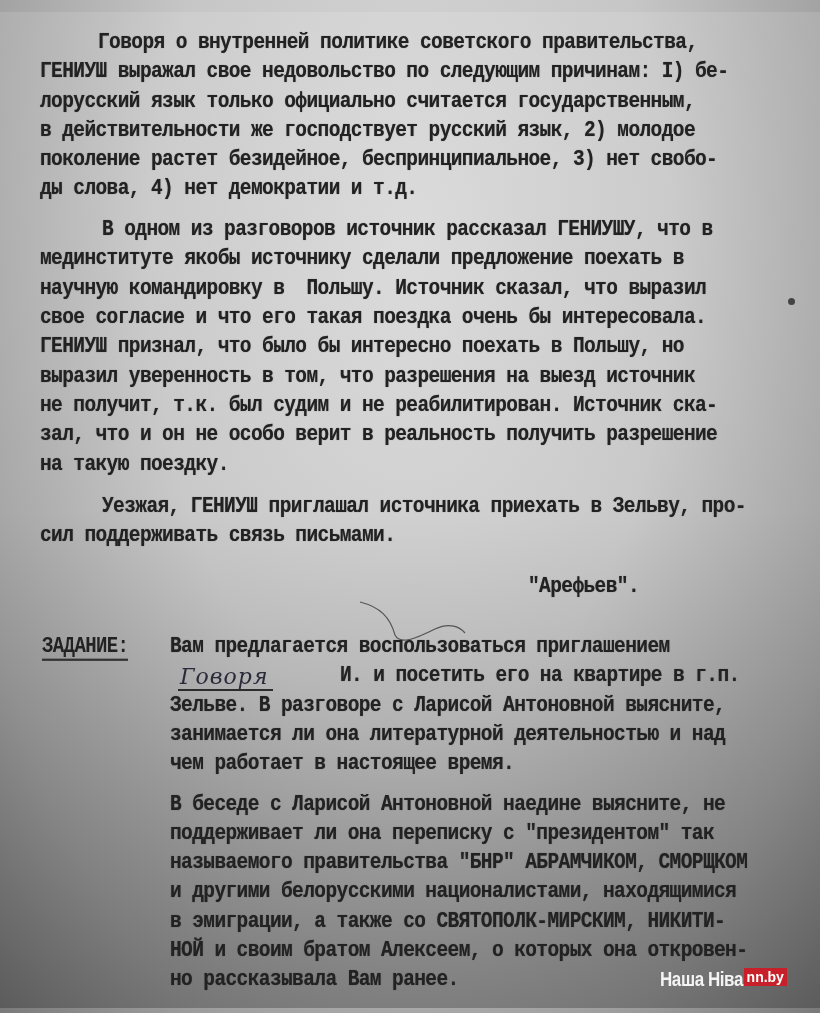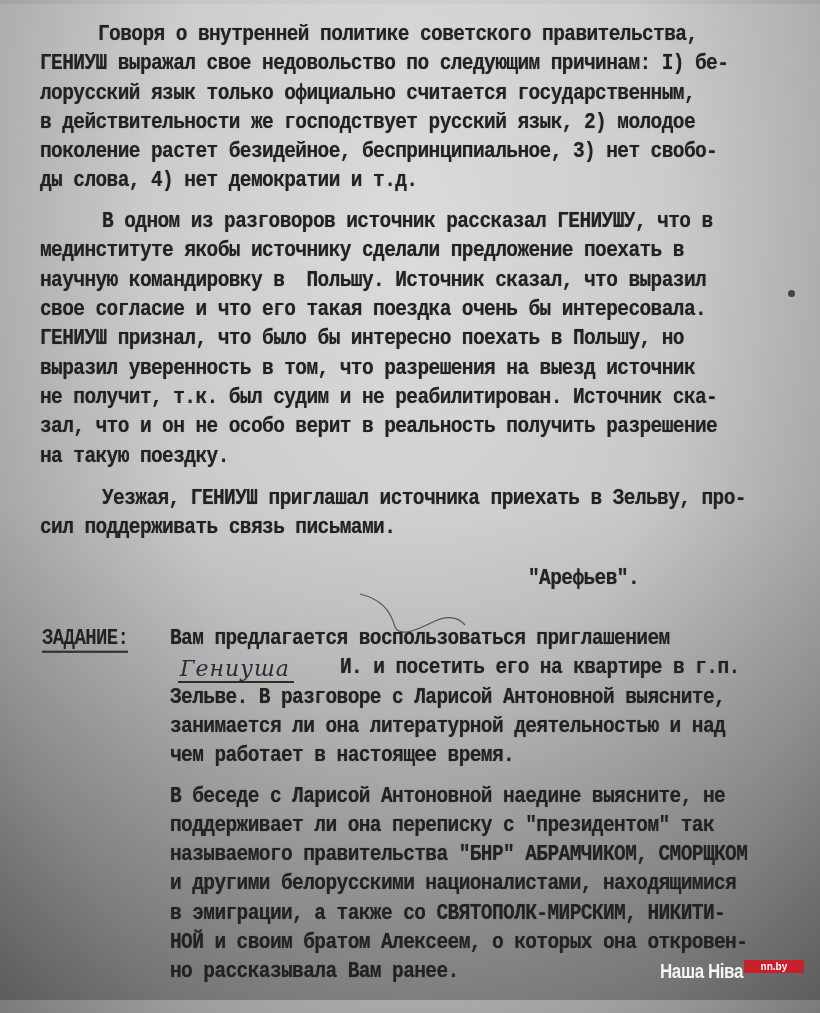--- a/index.html
+++ b/index.html
@@ -3,21 +3,21 @@
   <meta charset="utf-8">
   <style>
     html, body { margin: 0; padding: 0; }
     body {
       width: 820px; height: 1013px; overflow: hidden; position: relative;
       background: radial-gradient(ellipse at 50% 25%, #d8d8d8 0%, #c6c6c6 45%, #9c9c9c 80%, #7a7a7a 100%);
       font-family: "Liberation Mono", "DejaVu Sans Mono", monospace;
       color: #1e1e1e;
     }
     .page {
-      position: absolute; left: 0; top: 4px; width: 820px; height: 996px;
+      position: absolute; left: 0; top: 12px; width: 820px; height: 996px;
       background: linear-gradient(180deg, rgba(255,255,255,0.12) 0%, rgba(255,255,255,0.05) 50%, rgba(0,0,0,0.25) 100%);
     }
     .line {
       position: absolute; white-space: pre;
       font-family: "Liberation Mono", "DejaVu Sans Mono", monospace;
       font-weight: bold; font-size: 19.5px; letter-spacing: -0.6px;
       transform: scaleY(1.12); transform-origin: left top;
       color: #222;
       text-shadow: 0 0 1px rgba(0,0,0,0.45);
     }
@@ -38,21 +38,21 @@
       position: absolute; left: 660px; top: 956px;
       display: flex; align-items: flex-start;
     }
     .wm-text {
       font-family: "Liberation Sans", sans-serif; font-weight: bold;
       font-size: 20px; color: #f4f4f4; letter-spacing: -0.5px;
       transform: scaleX(0.85); transform-origin: left center;
     }
     .wm-badge {
       background: #c8202a; color: #fff; font-family: "Liberation Sans", sans-serif;
-      font-weight: bold; font-size: 10px; padding: 1px 17px; margin-left: -14px;
+      font-weight: bold; font-size: 14px; padding: 1px 3px; margin-left: -14px;
     }
     .scribble {
       position: absolute; left: 355px; top: 585px;
     }
     .dot { position: absolute; border-radius: 50%; background: #444; }
   </style>
 </head>
 <body>
 
 <div class="page">
@@ -79,21 +79,21 @@
   <div class="line" style="left:40px;top:511px;">сил поддерживать связь письмами.</div>
 
   <div class="line" style="left:528px;top:562px;">"Арефьев".</div>
 
   <svg class="scribble" width="120" height="50">
     <path d="M5 5 C 25 10, 35 20, 40 38 C 45 48, 60 42, 80 32 C 95 25, 105 30, 110 36" stroke="#555" stroke-width="1.2" fill="none"></path>
   </svg>
 
   <div class="label-task">ЗАДАНИЕ:</div>
   <div class="line" style="left:170px;top:622px;">Вам предлагается воспользоваться приглашением</div>
-  <div class="handwritten">Гениуша</div>
+  <div class="handwritten">Говоря</div>
   <div class="line" style="left:340px;top:651px;">И. и посетить его на квартире в г.п.</div>
   <div class="line" style="left:170px;top:681px;">Зельве. В разговоре с Ларисой Антоновной выясните,</div>
   <div class="line" style="left:170px;top:710px;">занимается ли она литературной деятельностью и над</div>
   <div class="line" style="left:170px;top:739px;">чем работает в настоящее время.</div>
 
   <div class="line" style="left:170px;top:780px;">В беседе с Ларисой Антоновной наедине выясните, не</div>
   <div class="line" style="left:170px;top:809px;">поддерживает ли она переписку с "президентом" так</div>
   <div class="line" style="left:170px;top:838px;">называемого правительства "БНР" АБРАМЧИКОМ, СМОРЩКОМ</div>
   <div class="line" style="left:170px;top:867px;">и другими белорусскими националистами, находящимися</div>
   <div class="line" style="left:170px;top:897px;">в эмиграции, а также со СВЯТОПОЛК-МИРСКИМ, НИКИТИ-</div>

